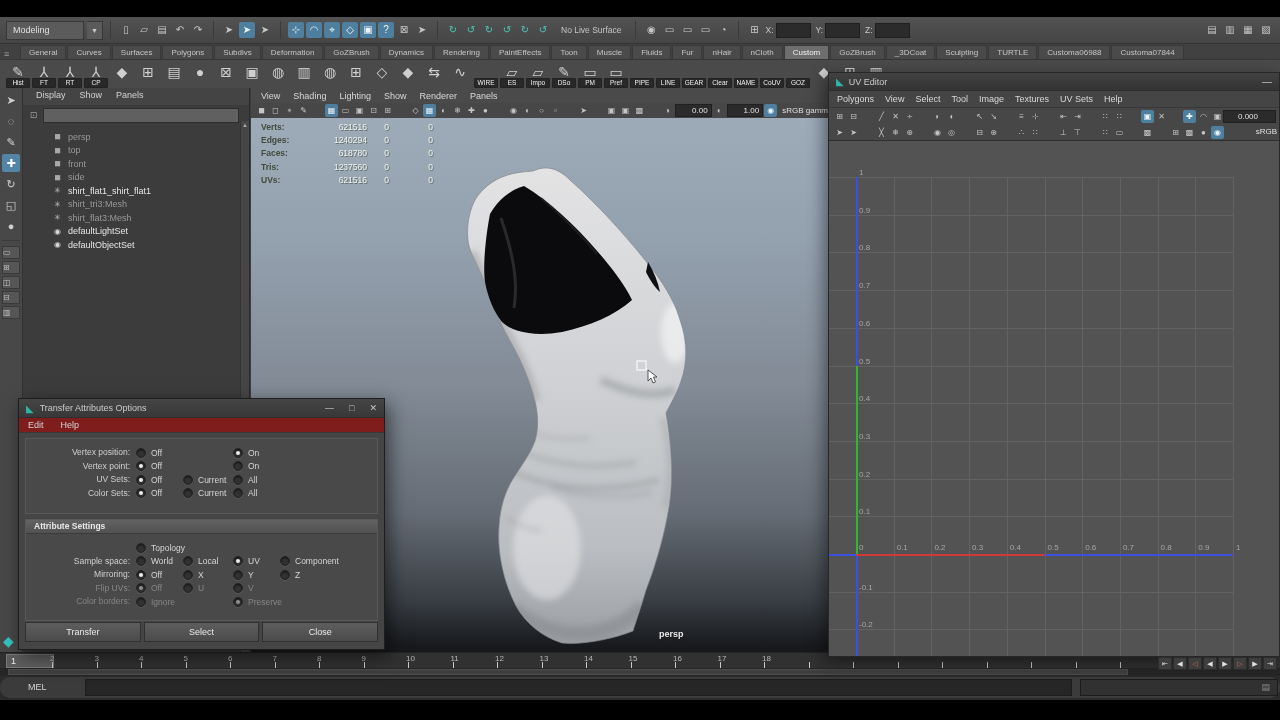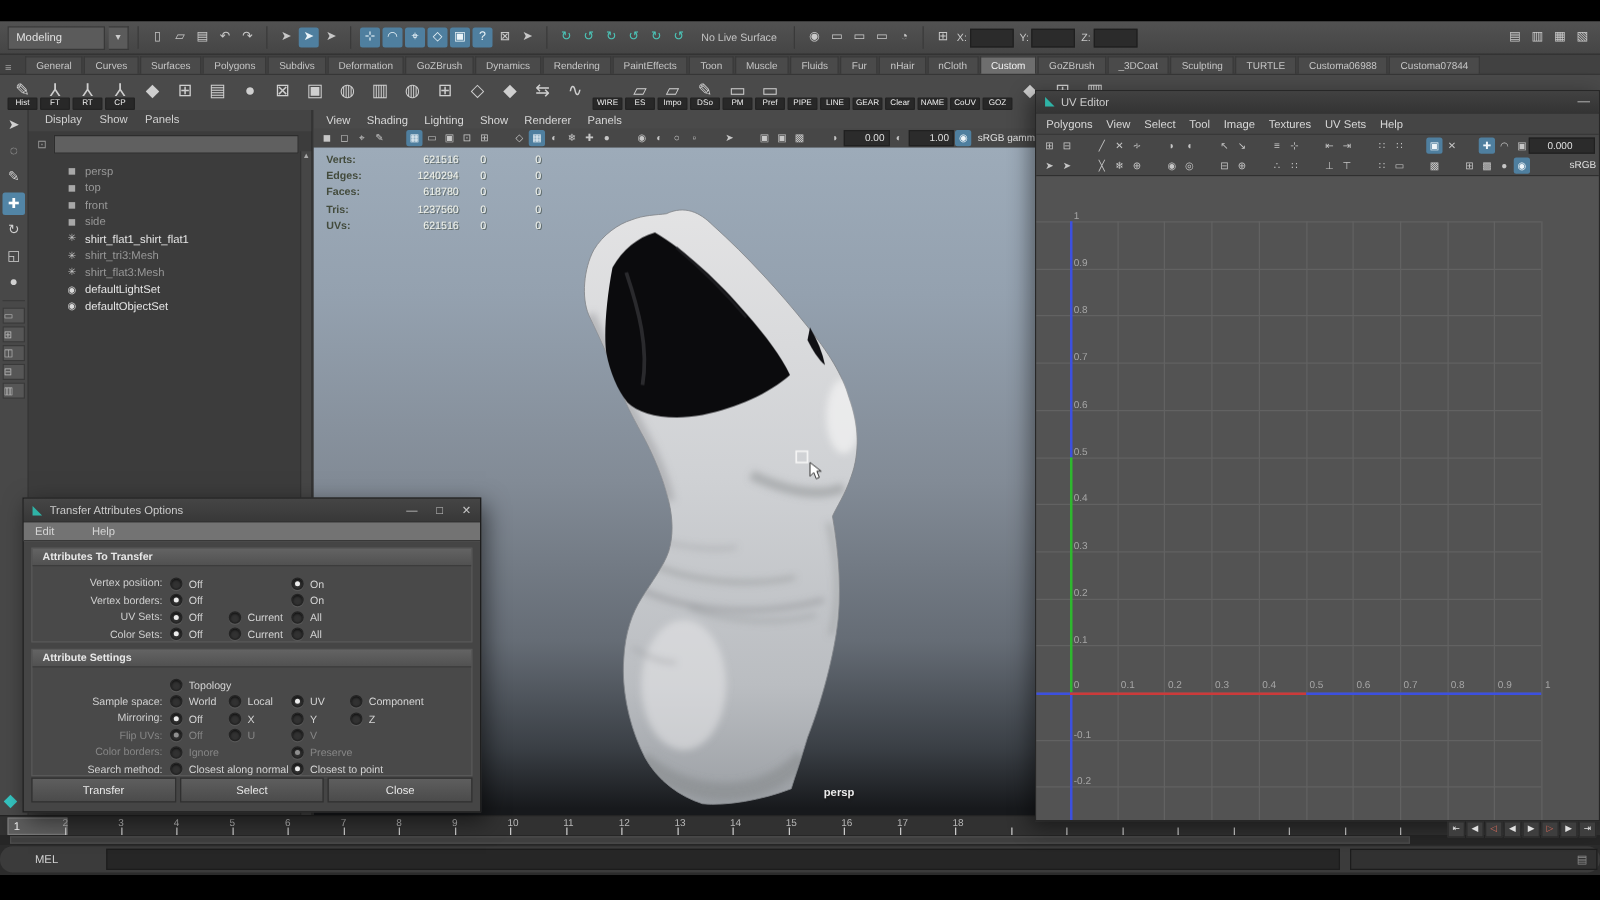--- a/index.html
+++ b/index.html
@@ -103,21 +103,21 @@
   .uv-hline{height:1px;}
   .uv-ax{position:absolute;}
   .uv-label{position:absolute;font-size:8px;color:#a6a6a6;}
 
   
   .dialog{position:absolute;left:18px;top:381px;width:367px;height:252px;background:#454545;border:1px solid #1e1e1e;
     box-sizing:border-box;box-shadow:4px 6px 18px rgba(0,0,0,.55);z-index:30;}
   .dlg-title{height:18px;background:linear-gradient(#454545,#383838);display:flex;align-items:center;gap:6px;padding:0 7px;
     font-size:9px;color:#cbcbcb;border-bottom:1px solid #2e2e2e;}
   .dlg-winbtns{margin-left:auto;display:flex;gap:15px;color:#c4c4c4;font-size:9px;}
-  .dlg-menus{height:14px;display:flex;gap:30px;padding-left:9px;font-size:9px;align-items:center;border-bottom:1px solid #383838;background:#737373;color:#d5d5d5;}
+  .dlg-menus{height:14px;display:flex;gap:17px;padding-left:9px;font-size:9px;align-items:center;border-bottom:1px solid #383838;background:#7f1d1d;color:#d5d5d5;}
   .dlg-frame{position:absolute;left:6px;width:353px;border:1px solid #585858;background:#494949;box-sizing:border-box;}
   .frame-hdr{height:13px;background:linear-gradient(#636363,#515151);font-size:8.5px;font-weight:bold;color:#e8e8e8;
     padding-left:8px;line-height:13px;border-bottom:1px solid #3c3c3c;}
   .frame-body{padding-top:7px;}
   #dlg-frame-1{top:39px;height:76px;}
   #dlg-frame-2{top:120px;height:102px;}
   .optrow{position:relative;height:13.5px;font-size:8.5px;color:#d4d4d4;}
   .rowlabel{position:absolute;left:0;top:1px;width:104px;text-align:right;color:#cfcfcf;}
   .opts{position:absolute;left:106px;right:2px;top:0;height:100%;}
   .opt{position:absolute;display:none;align-items:center;gap:5px;top:0;height:100%;}
@@ -752,40 +752,39 @@
         <span>✕</span>
       </span>
     </div>
     <div class="dlg-menus">
 
     <span class="menu-item">Edit</span>
           <span class="menu-item">Help</span>
         </div>
 
     <div class="dlg-frame" id="dlg-frame-1">
-      <div class="frame-hdr">Attributes To Transfer</div>
       <div class="frame-body">
 
       <div class="optrow">
             <span class="rowlabel">Vertex position:</span>
             <span class="opts">
               <span class="opt c0 on">
                   <span class="radio"></span>
                   <span class="txt">Off</span>
                 </span>
 
               <span class="opt c2 on">
                   <span class="radio sel"></span>
                   <span class="txt">On</span>
                 </span>
 
             </span>
           </div>
             <div class="optrow">
-            <span class="rowlabel">Vertex borders:</span>
+            <span class="rowlabel">Vertex point:</span>
             <span class="opts">
               <span class="opt c0 on">
                   <span class="radio sel"></span>
                   <span class="txt">Off</span>
                 </span>
 
               <span class="opt c2 on">
                   <span class="radio"></span>
                   <span class="txt">On</span>
                 </span>
@@ -909,35 +908,20 @@
             <span class="rowlabel">Color borders:</span>
             <span class="opts">
               <span class="opt c0 on">
                   <span class="radio"></span>
                   <span class="txt">Ignore</span>
                 </span>
 
               <span class="opt c2 on">
                   <span class="radio sel"></span>
                   <span class="txt">Preserve</span>
-                </span>
-
-            </span>
-          </div>
-            <div class="optrow">
-            <span class="rowlabel">Search method:</span>
-            <span class="opts">
-              <span class="opt c0 on">
-                  <span class="radio"></span>
-                  <span class="txt">Closest along normal</span>
-                </span>
-
-              <span class="opt c2 on">
-                  <span class="radio sel"></span>
-                  <span class="txt">Closest to point</span>
                 </span>
 
             </span>
           </div>
           </div>
     </div>
 
     <div class="dlg-actions">
 
     <div class="dlg-action">Transfer</div>

